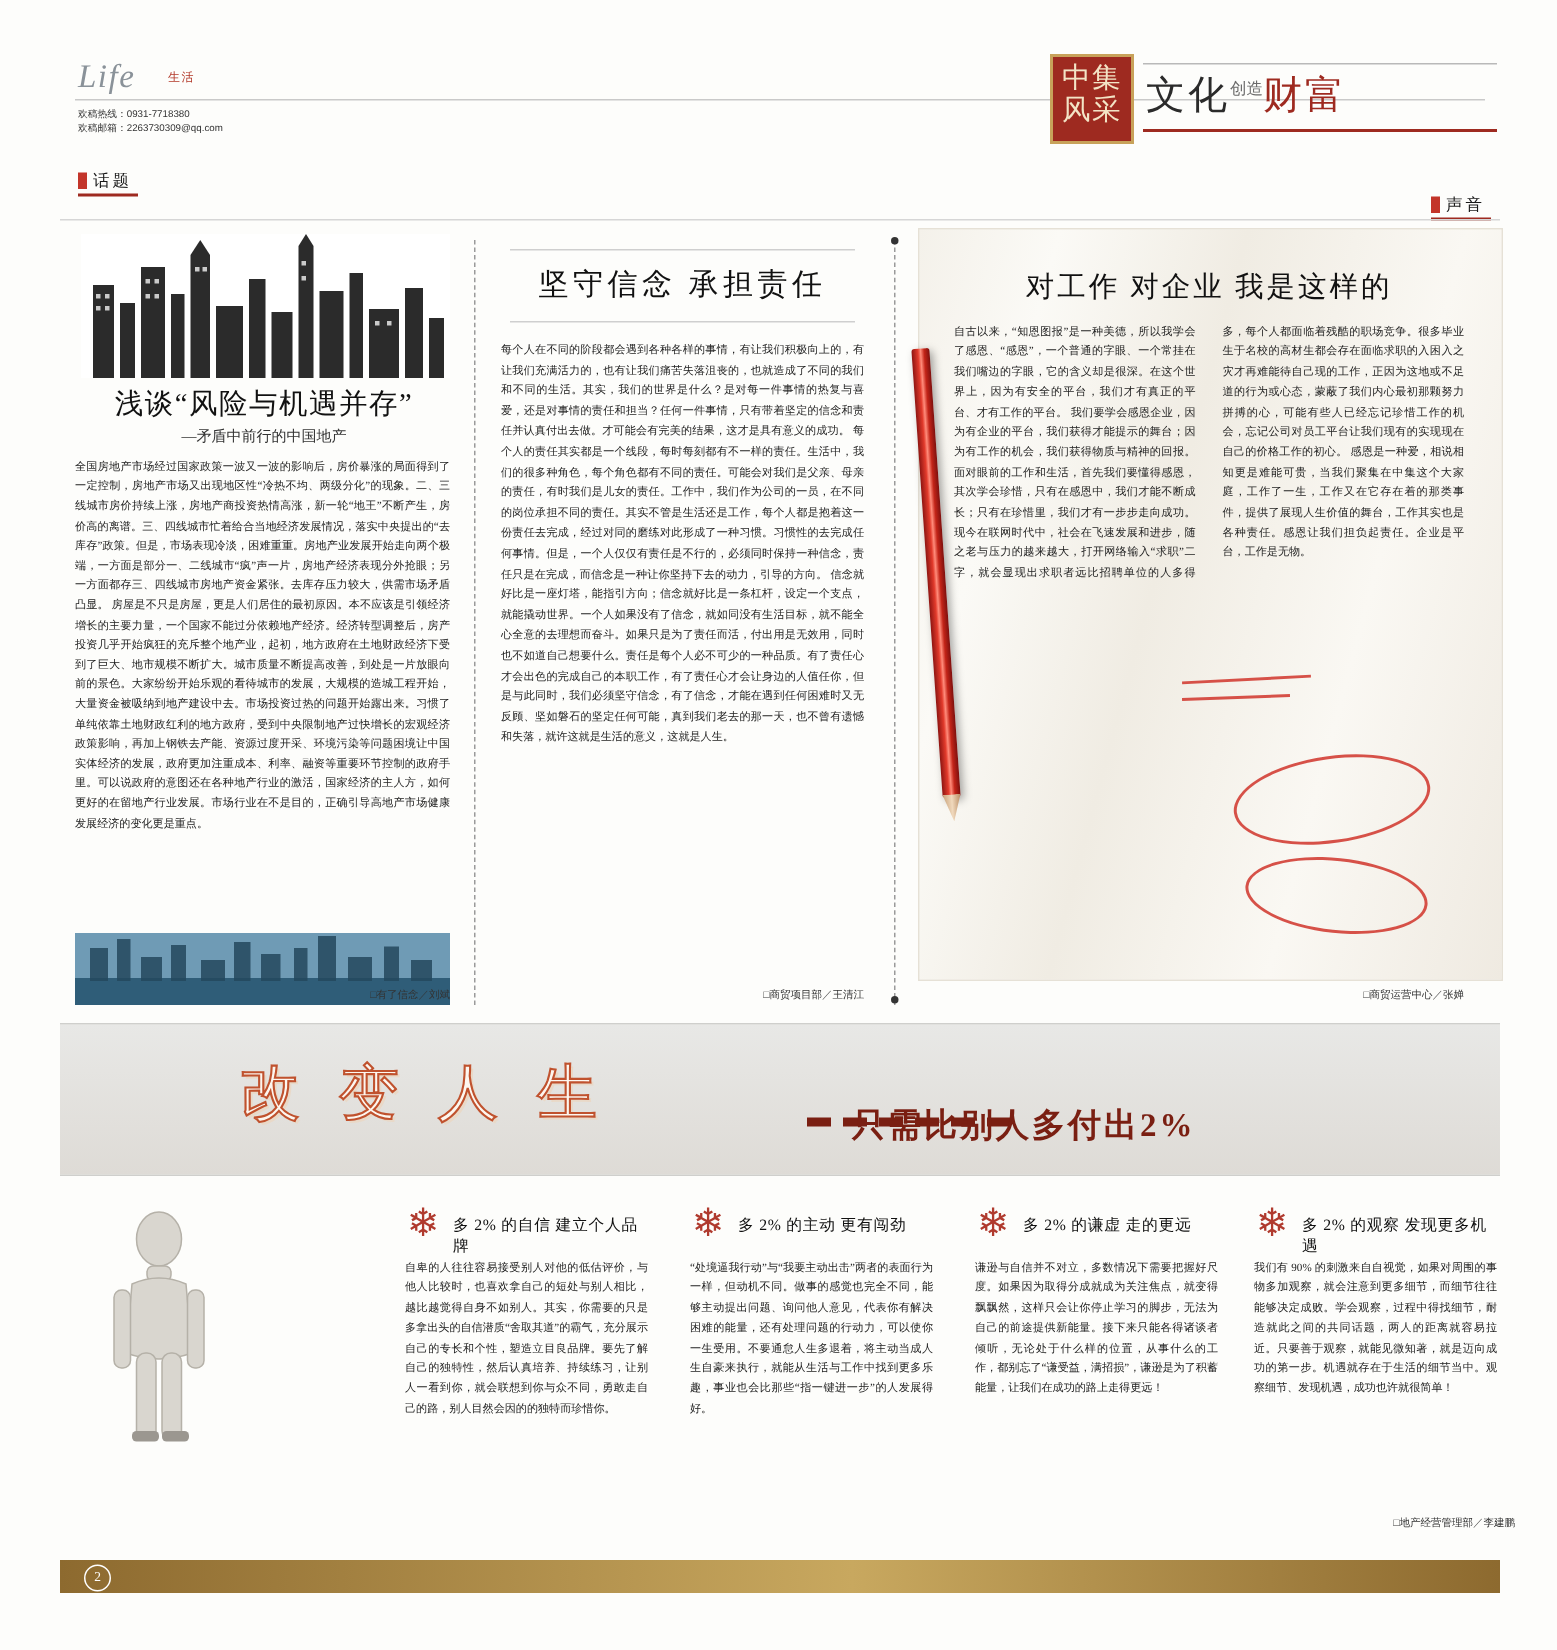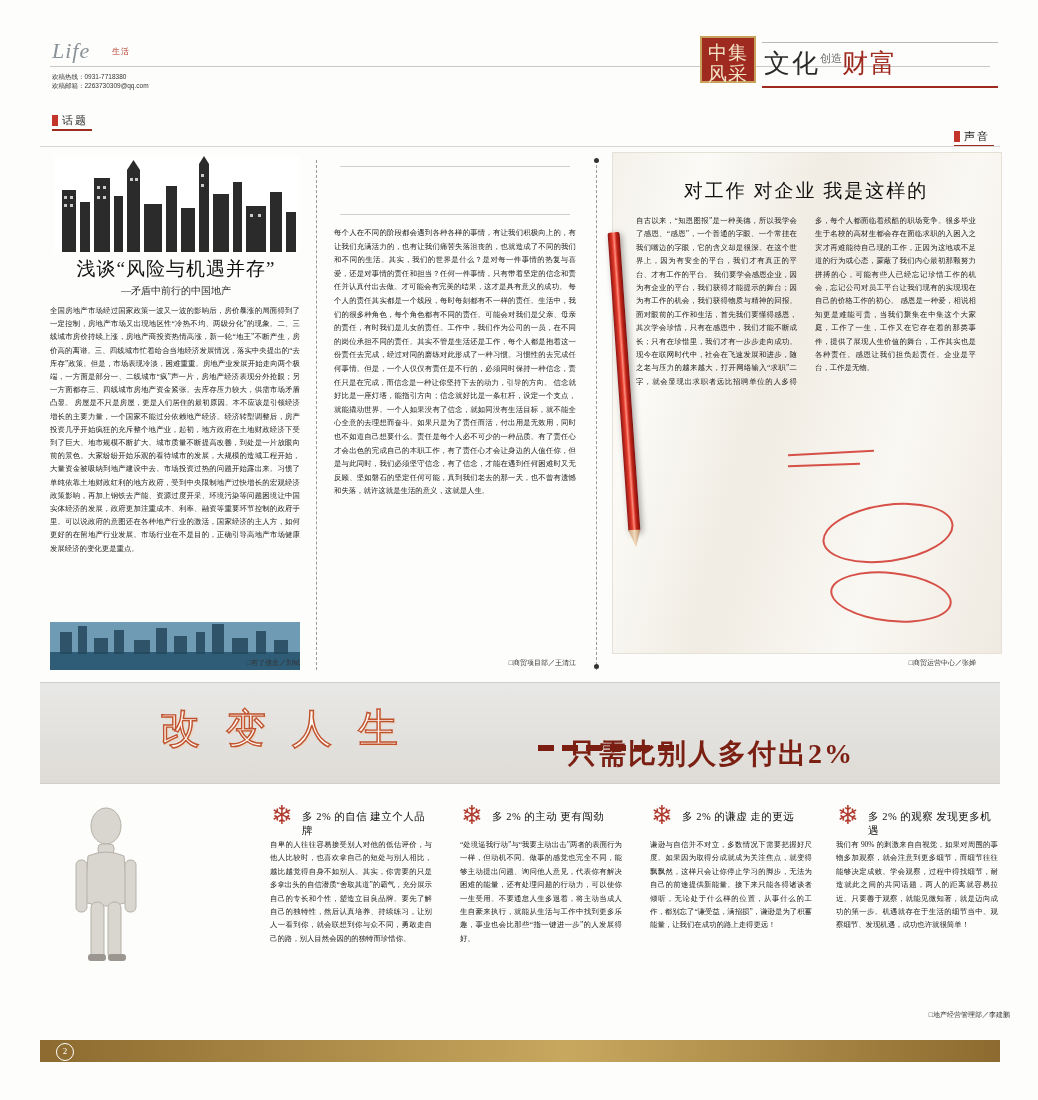--- a/index.html
+++ b/index.html
@@ -33,21 +33,21 @@
     position:absolute;left:10px;top:32px;width:940px;height:1px;background:#c9c9c9;
   }
   .contact{
     position:absolute;left:12px;top:38px;font-size:6.5px;color:#333;line-height:9px;
     font-family:"Liberation Sans",sans-serif;
   }
   .brand{
     position:absolute;right:0px;top:0px;width:300px;height:74px;
   }
   .brand-seal{
-    position:absolute;left:0px;top:2px;width:56px;height:47px;
+    position:absolute;left:0px;top:2px;width:56px;height:60px;
     background:#9e2a20;border:2px solid #c8a25a;
     color:#f3e4c6;text-align:center;
     font-size:19px;line-height:21px;letter-spacing:1px;
     padding-top:4px;box-sizing:border-box;
     font-family:"Liberation Serif",serif;
   }
   .brand-text{
     position:absolute;left:64px;top:12px;
     font-size:26px;color:#2b2b2b;letter-spacing:2px;
   }
@@ -165,21 +165,21 @@
   .banner-title{
     position:absolute;left:120px;top:18px;
     font-size:40px;letter-spacing:26px;
     color:#fdf6ef;
     -webkit-text-stroke:1.4px #c0522e;
     text-shadow:2px 2px 0 #e9d9c8;
     font-family:"Liberation Serif",serif;
   }
   .banner-sub{
     position:absolute;left:528px;top:52px;
-    font-size:28px;color:#7a1f12;letter-spacing:2px;
+    font-size:22px;color:#7a1f12;letter-spacing:2px;
     font-family:"Liberation Serif",serif;font-weight:bold;
   }
   .banner-dashes{
     position:absolute;left:498px;top:62px;width:140px;height:6px;
     background:repeating-linear-gradient(90deg,#7a1f12 0 16px,transparent 16px 24px);
   }
   
   .bottom{
     position:absolute;left:40px;top:790px;width:960px;height:240px;
   }
@@ -325,20 +325,21 @@
             <rect x="206" y="9" width="10" height="23"></rect>
             <rect x="224" y="18" width="14" height="14"></rect>
           </g>
         </svg>
       </div>
       <div class="byline" style="position:absolute;left:10px;top:506px;width:250px;">□有了信念／刘斌</div>
     </div>
 
     <div class="col2">
       <div class="rule2a"></div>
+      <div class="art-title2">坚守信念  承担责任</div>
       <div class="rule2b"></div>
       <div class="body2">每个人在不同的阶段都会遇到各种各样的事情，有让我们积极向上的，有让我们充满活力的，也有让我们痛苦失落沮丧的，也就造成了不同的我们和不同的生活。其实，我们的世界是什么？是对每一件事情的热复与喜爱，还是对事情的责任和担当？任何一件事情，只有带着坚定的信念和责任并认真付出去做。才可能会有完美的结果，这才是具有意义的成功。
 每个人的责任其实都是一个线段，每时每刻都有不一样的责任。生活中，我们的很多种角色，每个角色都有不同的责任。可能会对我们是父亲、母亲的责任，有时我们是儿女的责任。工作中，我们作为公司的一员，在不同的岗位承担不同的责任。其实不管是生活还是工作，每个人都是抱着这一份责任去完成，经过对同的磨练对此形成了一种习惯。习惯性的去完成任何事情。但是，一个人仅仅有责任是不行的，必须同时保持一种信念，责任只是在完成，而信念是一种让你坚持下去的动力，引导的方向。
 信念就好比是一座灯塔，能指引方向；信念就好比是一条杠杆，设定一个支点，就能撬动世界。一个人如果没有了信念，就如同没有生活目标，就不能全心全意的去理想而奋斗。如果只是为了责任而活，付出用是无效用，同时也不如道自己想要什么。责任是每个人必不可少的一种品质。有了责任心才会出色的完成自己的本职工作，有了责任心才会让身边的人值任你，但是与此同时，我们必须坚守信念，有了信念，才能在遇到任何困难时又无反顾、坚如磐石的坚定任何可能，真到我们老去的那一天，也不曾有遗憾和失落，就许这就是生活的意义，这就是人生。</div>
       <div class="byline" style="position:absolute;left:4px;top:506px;width:242px;">□商贸项目部／王清江</div>
     </div>
 
     <div class="col3">
       <div class="paper-bg"></div>
       <div class="art-title3">对工作  对企业  我是这样的</div>

